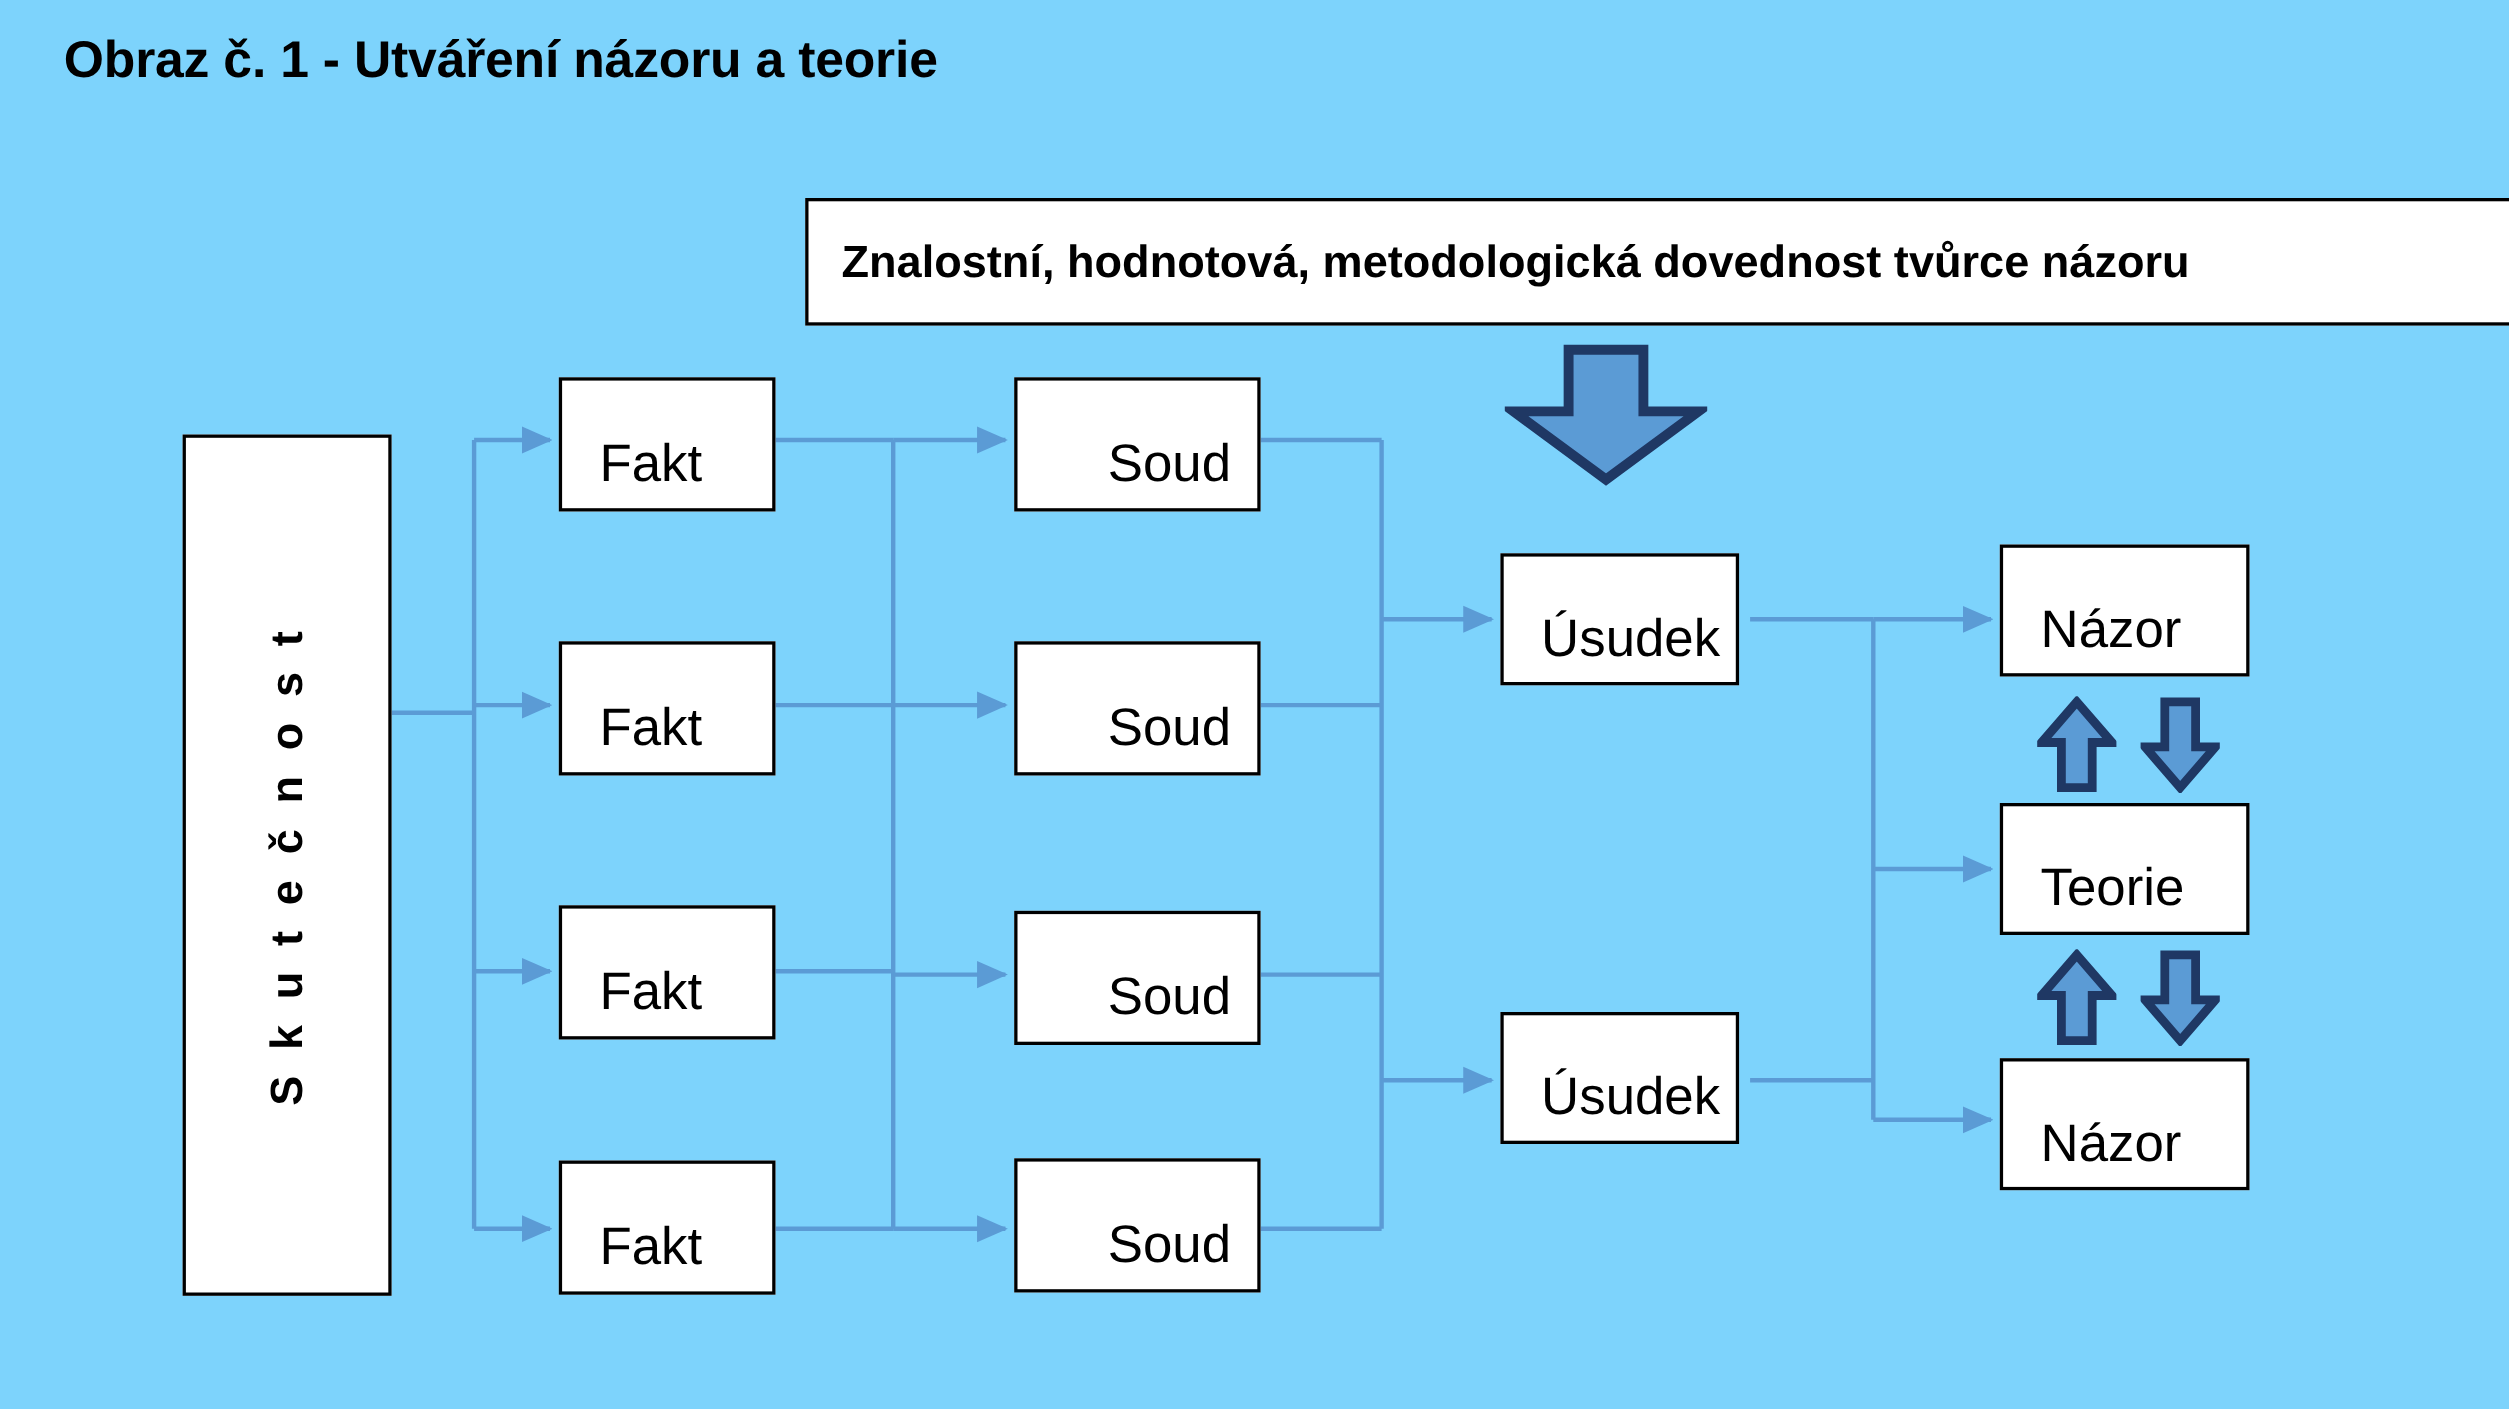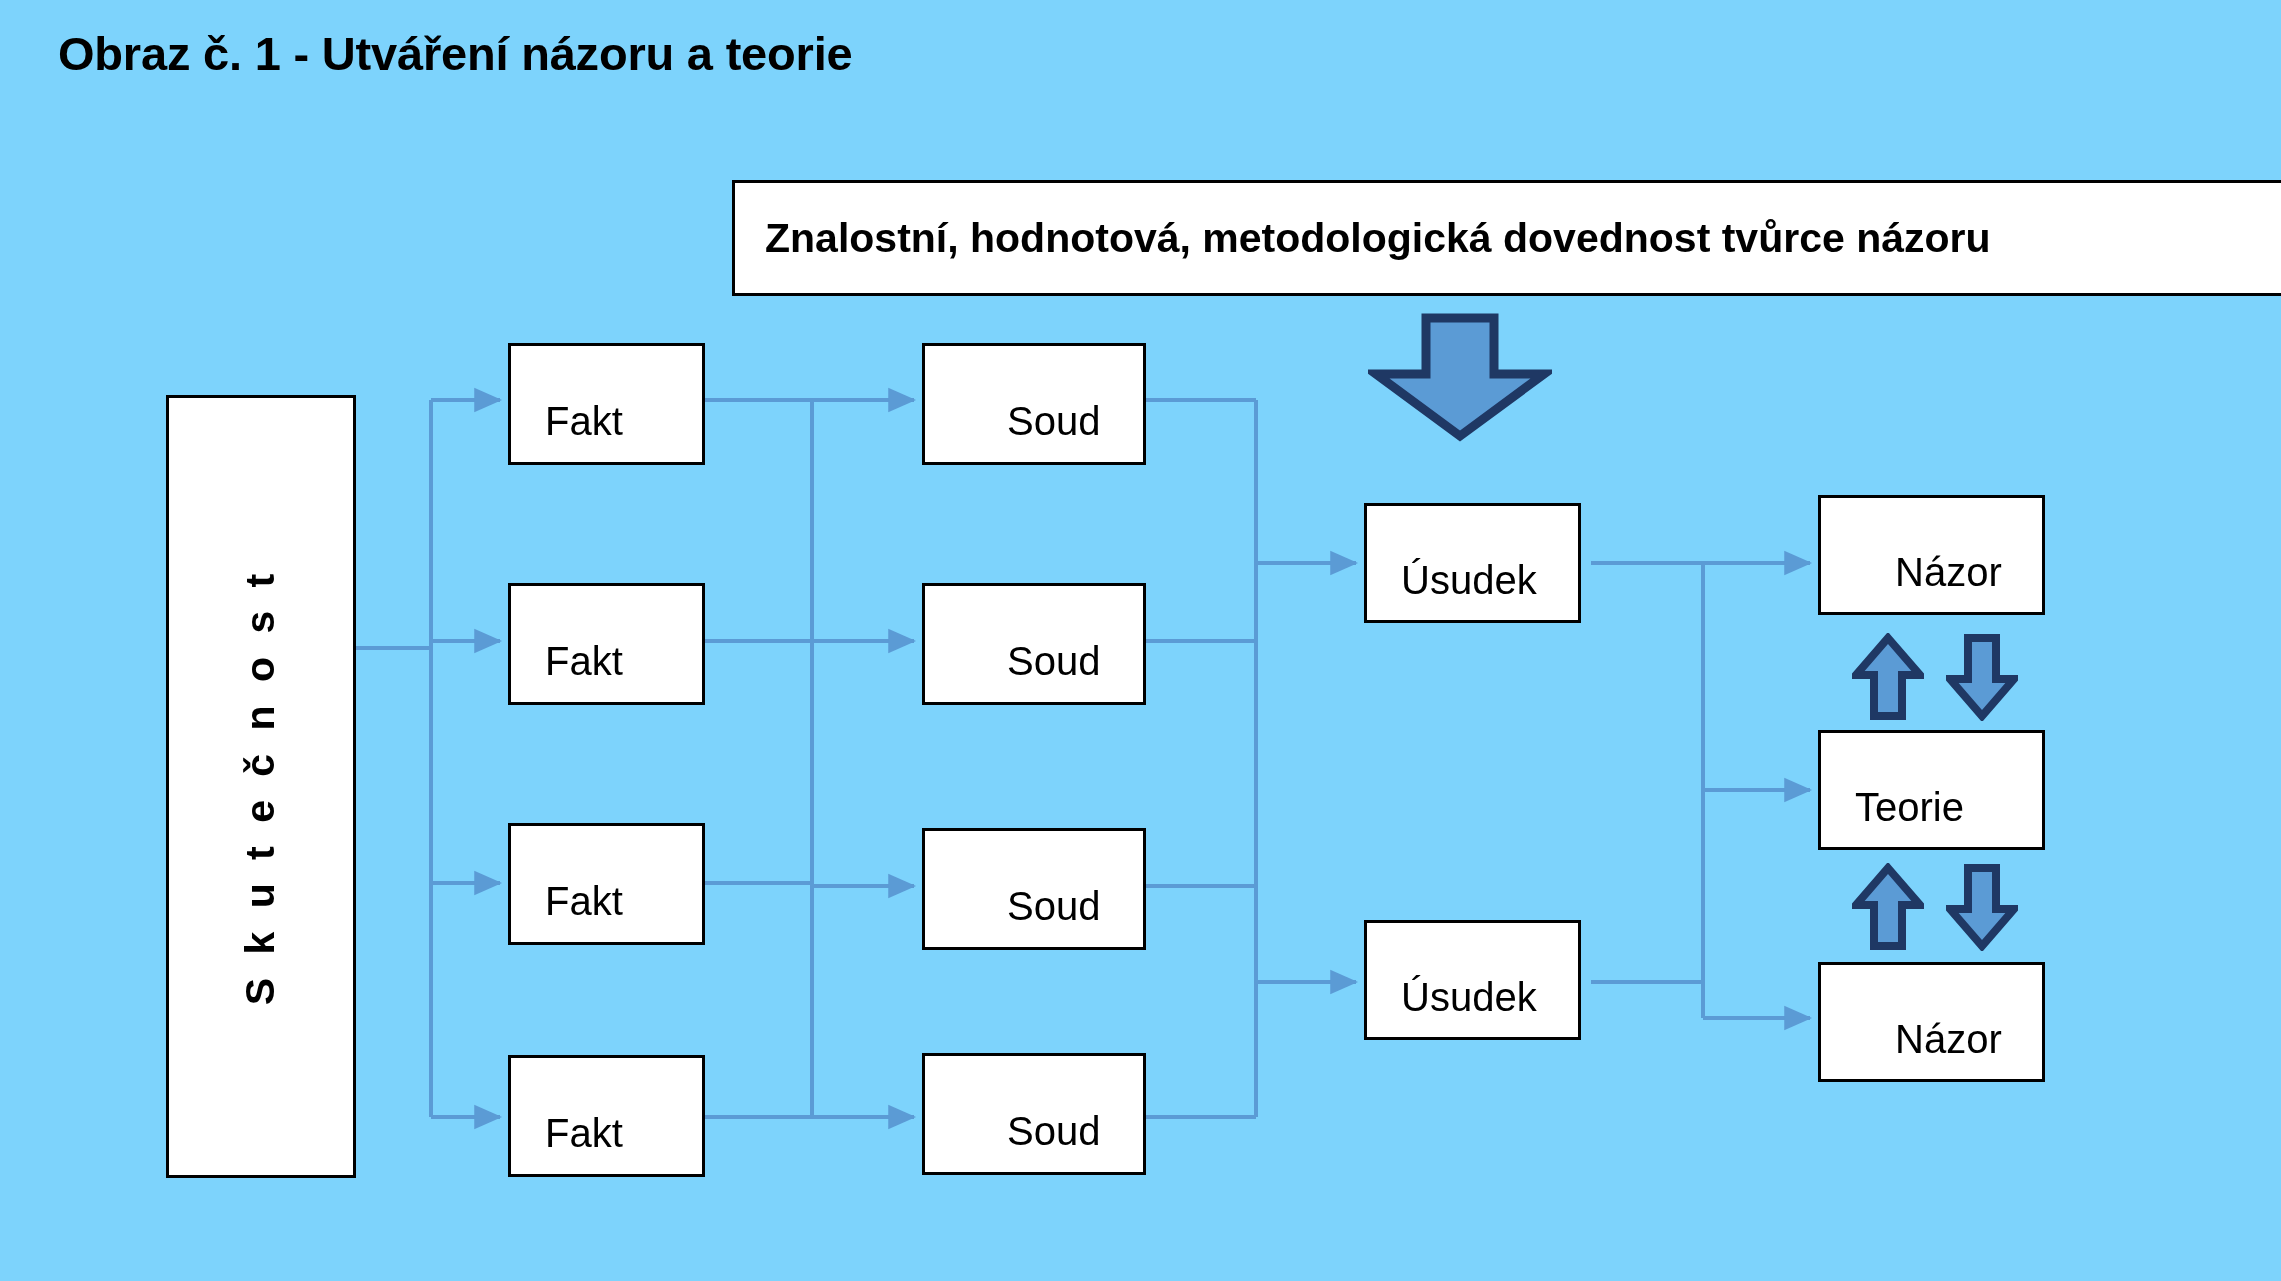--- a/index.html
+++ b/index.html
@@ -75,28 +75,28 @@
     transform: rotate(-90deg);
     transform-origin: center center;
     white-space: nowrap;
     font-size: 41px;
     font-weight: bold;
     letter-spacing: 6px;
   }
   
   .flowbox .label {
     padding-left: 34px;
-    font-size: 40px;
+    font-size: 48px;
     white-space: nowrap;
     margin-top: 35px;
   }
   .fakt  { left: 508px;  width: 197px; height: 122px; }
   .soud  { left: 922px;  width: 224px; height: 122px; padding-left: 48px; }
   .usudek{ left: 1364px; width: 217px; height: 120px; }
-  .nazor { left: 1818px; width: 227px; height: 120px; padding-left: 40px; }
+  .nazor { left: 1818px; width: 227px; height: 120px; }
   .teorie{ left: 1818px; width: 227px; height: 120px; }
 
   .r1 { top: 343px; }
   .r2 { top: 583px; }
   .r3 { top: 823px; }
   .r4 { top: 1055px; }
 
   .soud.r1 { top: 343px; }
   .soud.r2 { top: 583px; }
   .soud.r3 { top: 828px; }

